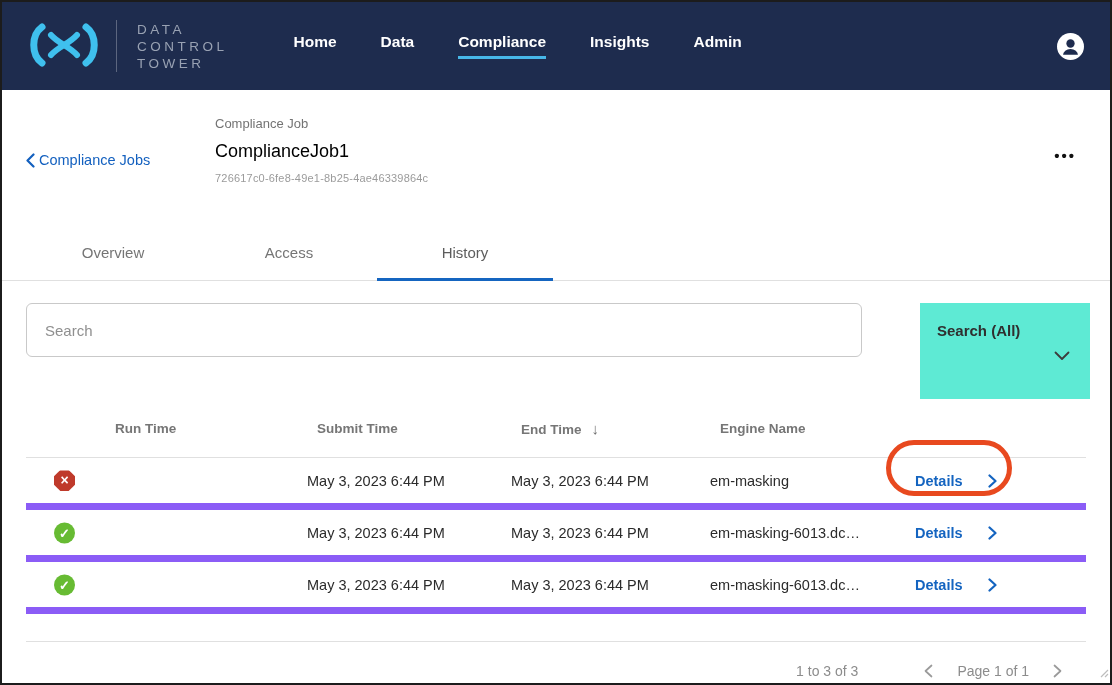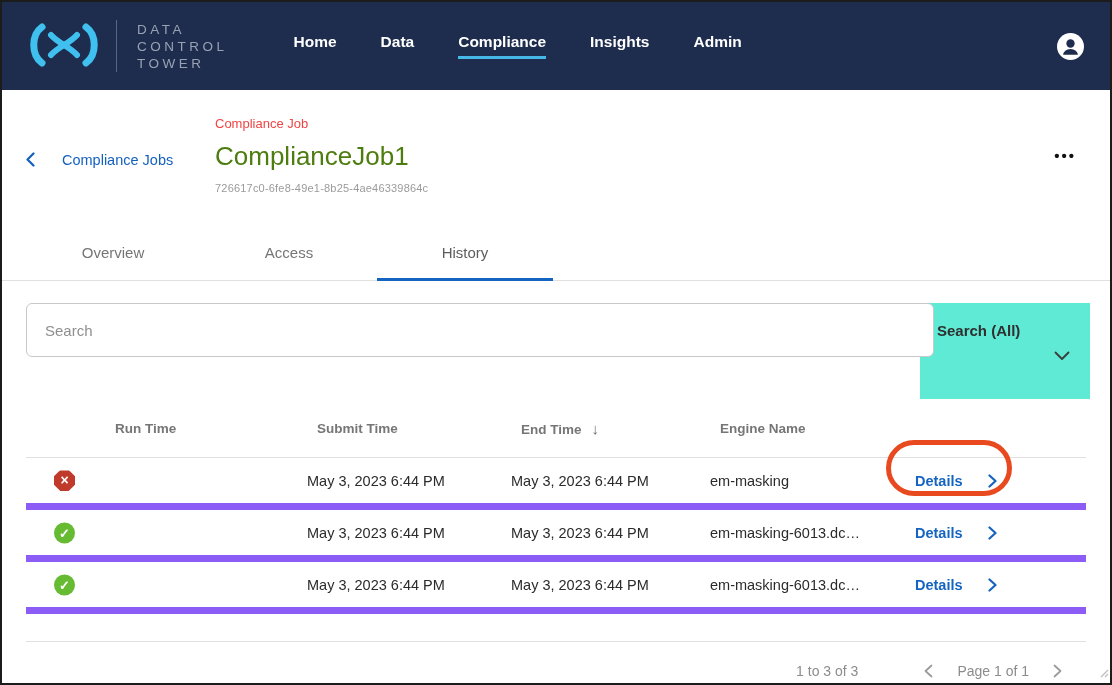--- a/index.html
+++ b/index.html
@@ -31,45 +31,45 @@
     color: #fff; font-size: 15.5px; font-weight: 700; text-decoration: none;
     padding-bottom: 5px; border-bottom: 3px solid transparent; cursor: pointer;
   }
   .nav-link.active { border-bottom-color: #47b7e8; }
   .nav-spacer { flex: 1; }
 
   
   .page-header { position: relative; height: 120px; }
   .back-link {
     position: absolute; left: 24px; top: 62px;
-    display: flex; gap: 27px;
+    display: flex; align-items: center; gap: 4px;
     color: #1360bf; font-size: 14.5px; cursor: pointer; text-decoration: none;
   }
   .title-block { position: absolute; left: 213px; top: 26px; }
-  .eyebrow { color: #ef4444; font-size: 13px; }
-  .page-title { color: #4d7c0f; font-size: 26px; font-weight: 400; margin-top: 10px; }
+  .eyebrow { color: #737373; font-size: 13px; }
+  .page-title { color: #000000; font-size: 18px; font-weight: 400; margin-top: 10px; }
   .uuid { color: #9b9b9b; font-size: 11px; margin-top: 10px; letter-spacing: .2px; }
   .more-menu {
     position: absolute; right: 34px; top: 58px;
     color: #111; font-size: 15px; font-weight: 700; letter-spacing: 2px;
     cursor: pointer; line-height: 1;
   }
 
   
   .tabs { display: flex; border-bottom: 1px solid #e0e0e0; margin-top: 28px; padding-left: 23px; }
   .tab {
     width: 176px; text-align: center; color: #757575; font-size: 15px; font-weight: 500;
     padding: 6px 0 17px; border-bottom: 3px solid transparent; margin-bottom: -1px; cursor: pointer;
   }
   .tab.active { color: #5d5d5d; border-bottom-color: #1565c0; }
 
   
   .search-row { position: relative; margin: 22px 24px 0; height: 96px; }
   .search-input {
-    width: 908px; height: 54px; border: 1px solid #c9c9c9; border-radius: 6px;
+    width: 836px; height: 54px; border: 1px solid #c9c9c9; border-radius: 6px;
     padding: 0 18px; font-size: 15px; color: #333; outline: none;
     font-family: "Liberation Sans", sans-serif; background: #fff; position: relative; z-index: 1;
   }
   .search-input::placeholder { color: #8f8f8f; }
   .scope-panel {
     position: absolute; left: 894px; top: 0; width: 170px; height: 96px;
     background: #5eead4; cursor: pointer;
   }
   .scope-label { position: absolute; left: 17px; top: 19px; color: #2f2f2f; font-size: 15px; font-weight: 600; }
   .scope-chevron { position: absolute; right: 20px; top: 44px; }

